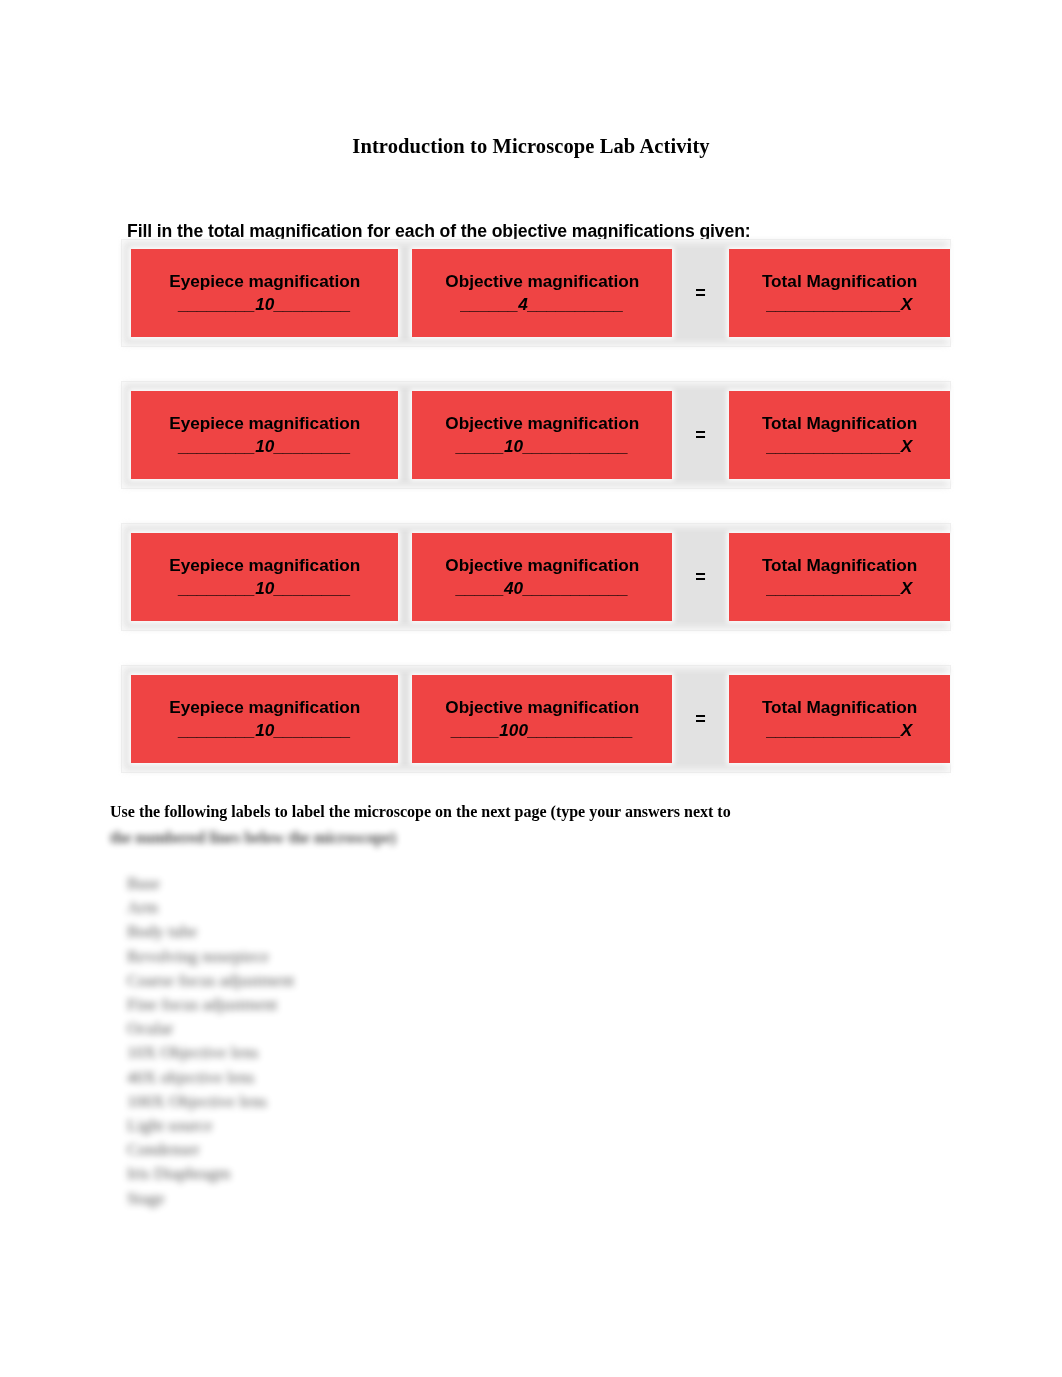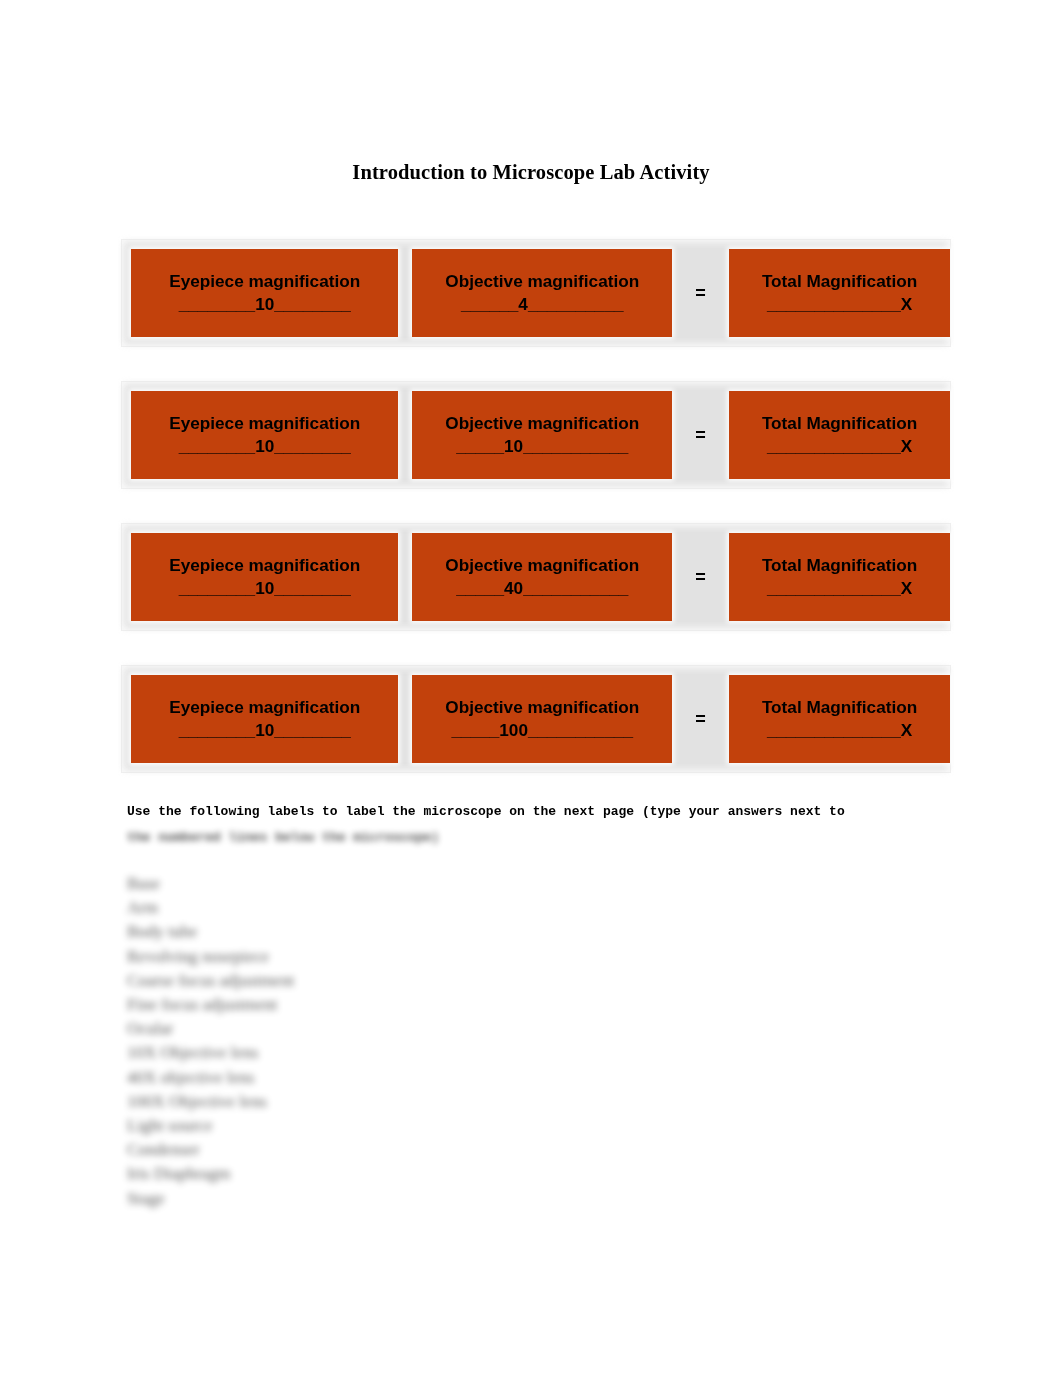--- a/index.html
+++ b/index.html
@@ -17,21 +17,21 @@
   }
 
   .page {
     position: absolute;
     inset: 0;
   }
 
   
   .doc-title {
     position: absolute;
-    top: 160px;
+    top: 134px;
     left: 0;
     width: 1062px;
     text-align: center;
     font-family: "Liberation Serif", serif;
     font-weight: bold;
     font-size: 20.5px;
     line-height: 25.5px;
     letter-spacing: 0.1px;
   }
   .doc-title .line2 { display: block; }
@@ -78,21 +78,21 @@
     top: 2px;
     bottom: 2px;
     background: #e2e2e2;
     filter: blur(3.5px);
     z-index: 0;
   }
 
   .cell {
     position: relative;
     z-index: 1;
-    background: #c2410c;
+    background: #ef4444;
     margin: 9px 0;
     display: flex;
     flex-direction: column;
     justify-content: center;
     align-items: center;
     text-align: center;
     font-weight: bold;
     font-size: 17.2px;
     line-height: 23px;
     box-shadow: 0 0 5px 2px rgba(255,255,255,0.95);
@@ -114,38 +114,38 @@
     box-shadow: none;
     font-size: 18px;
     justify-content: center;
   }
   .cell-total {
     width: 228px;
     margin-left: 12px;
   }
 
   .cell-label { display: block; white-space: nowrap; }
-  .cell-value { display: block; white-space: pre; }
+  .cell-value { display: block; white-space: pre; font-style: italic; }
 
   .equals-sign {
     position: relative;
     z-index: 2;
     font-weight: bold;
     font-size: 18px;
   }
 
   
   .labels-heading {
     position: absolute;
     top: 799px;
-    left: 127px;
+    left: 110px;
     width: 830px;
-    font-family: Liberation Mono, monospace;
-    font-weight: bold;
-    font-size: 13px;
+    font-family: Liberation Serif, serif;
+    font-weight: bold;
+    font-size: 16px;
     line-height: 26px;
   }
   .labels-heading .hl1 { display: block; }
   .labels-heading .hl2 {
     display: block;
     filter: blur(3.4px);
     opacity: 0.72;
   }
 
   .labels-list {
@@ -163,20 +163,21 @@
 </style>
 </head>
 <body>
 
 <div class="page">
 
   <div class="doc-title">
     <span>Introduction to Microscope Lab Activity</span>
   </div>
 
+  <div class="instruction">Fill in the total magnification for each of the objective magnifications given:</div>
 
   <div class="mag-table">
 
     <div class="mag-row">
       <div class="cell cell-eyepiece">
         <span class="cell-label">Eyepiece magnification</span>
         <span class="cell-value">________10________</span>
       </div>
       <div class="cell cell-objective">
         <span class="cell-label">Objective magnification</span>

